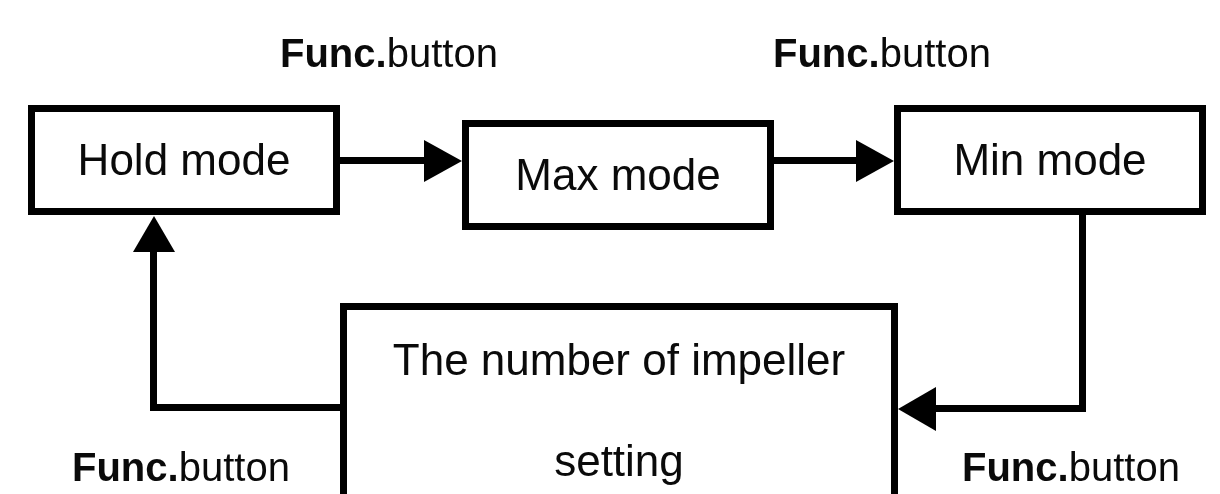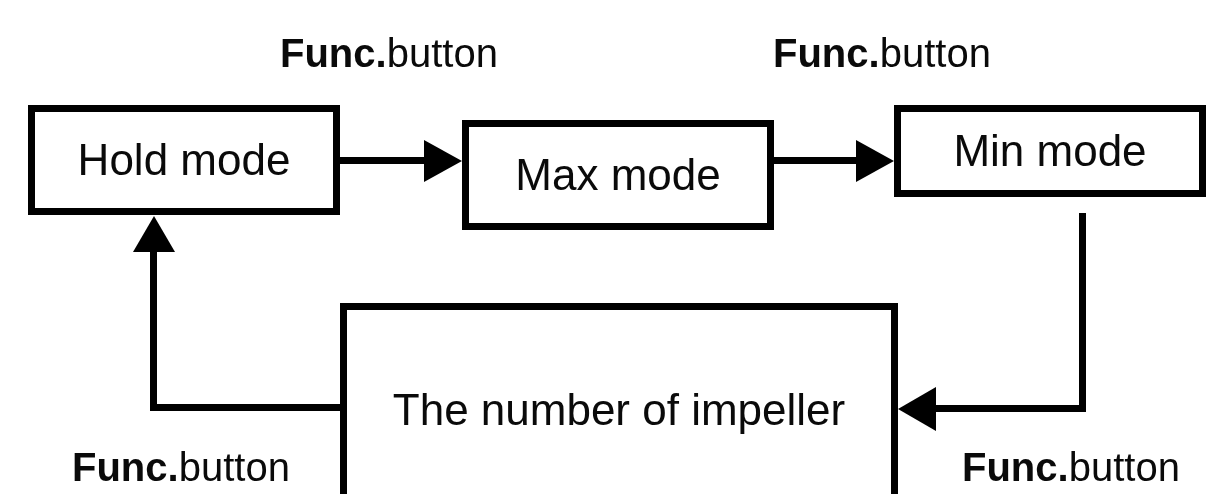--- a/index.html
+++ b/index.html
@@ -31,21 +31,21 @@
     text-align: left;
   }
   .box-label {
     font-size: 44px;
     line-height: 1.1;
     color: var(--text);
     white-space: nowrap;
   }
   .box-hold     { left: 28px;  top: 73px;  width: 312px; height: 110px; }
   .box-max      { left: 462px; top: 88px;  width: 312px; height: 110px; }
-  .box-min      { left: 894px; top: 73px;  width: 312px; height: 92px; }
+  .box-min      { left: 894px; top: 73px;  width: 312px; height: 110px; }
   .box-impeller {
     left: 340px; top: 271px; width: 558px; height: 215px;
     flex-direction: column;
     justify-content: space-around;
   }
 
   
   .func-label {
     position: absolute;
     font-size: 40px;
@@ -112,20 +112,21 @@
     <span class="box-label">Hold mode</span>
   </div>
   <div class="box box-max">
     <span class="box-label">Max mode</span>
   </div>
   <div class="box box-min">
     <span class="box-label">Min mode</span>
   </div>
   <div class="box box-impeller">
     <span class="box-label">The number of impeller</span>
+    <span class="box-label">setting</span>
   </div>
 
   <div class="hline e1-line"></div>
   <div class="arrowhead head-right e1-head"></div>
 
   <div class="hline e2-line"></div>
   <div class="arrowhead head-right e2-head"></div>
 
   <div class="vline e3-vline"></div>
   <div class="hline e3-hline"></div>

